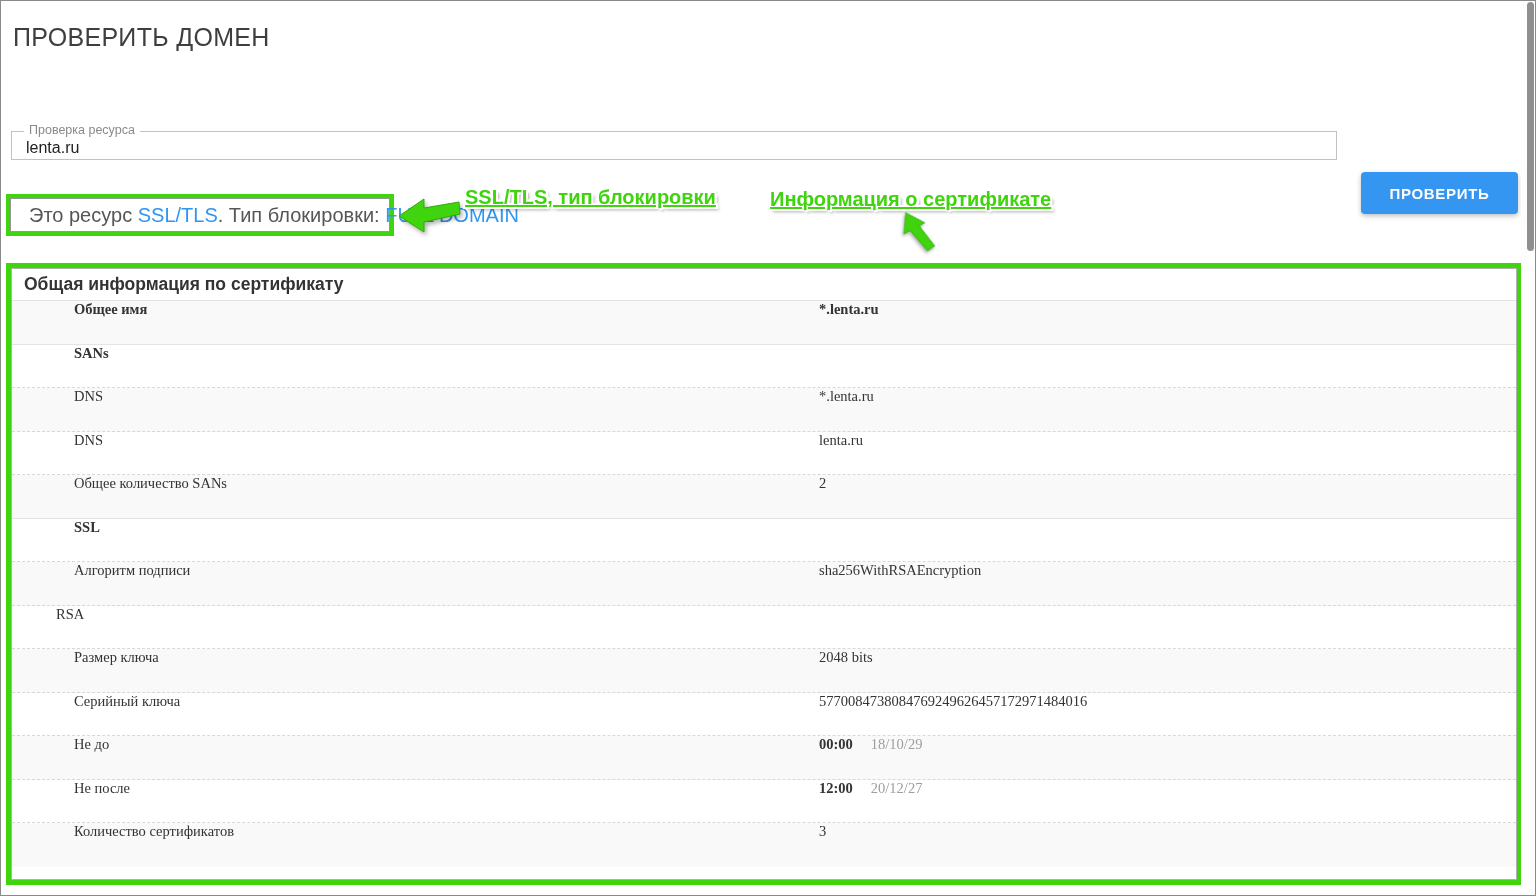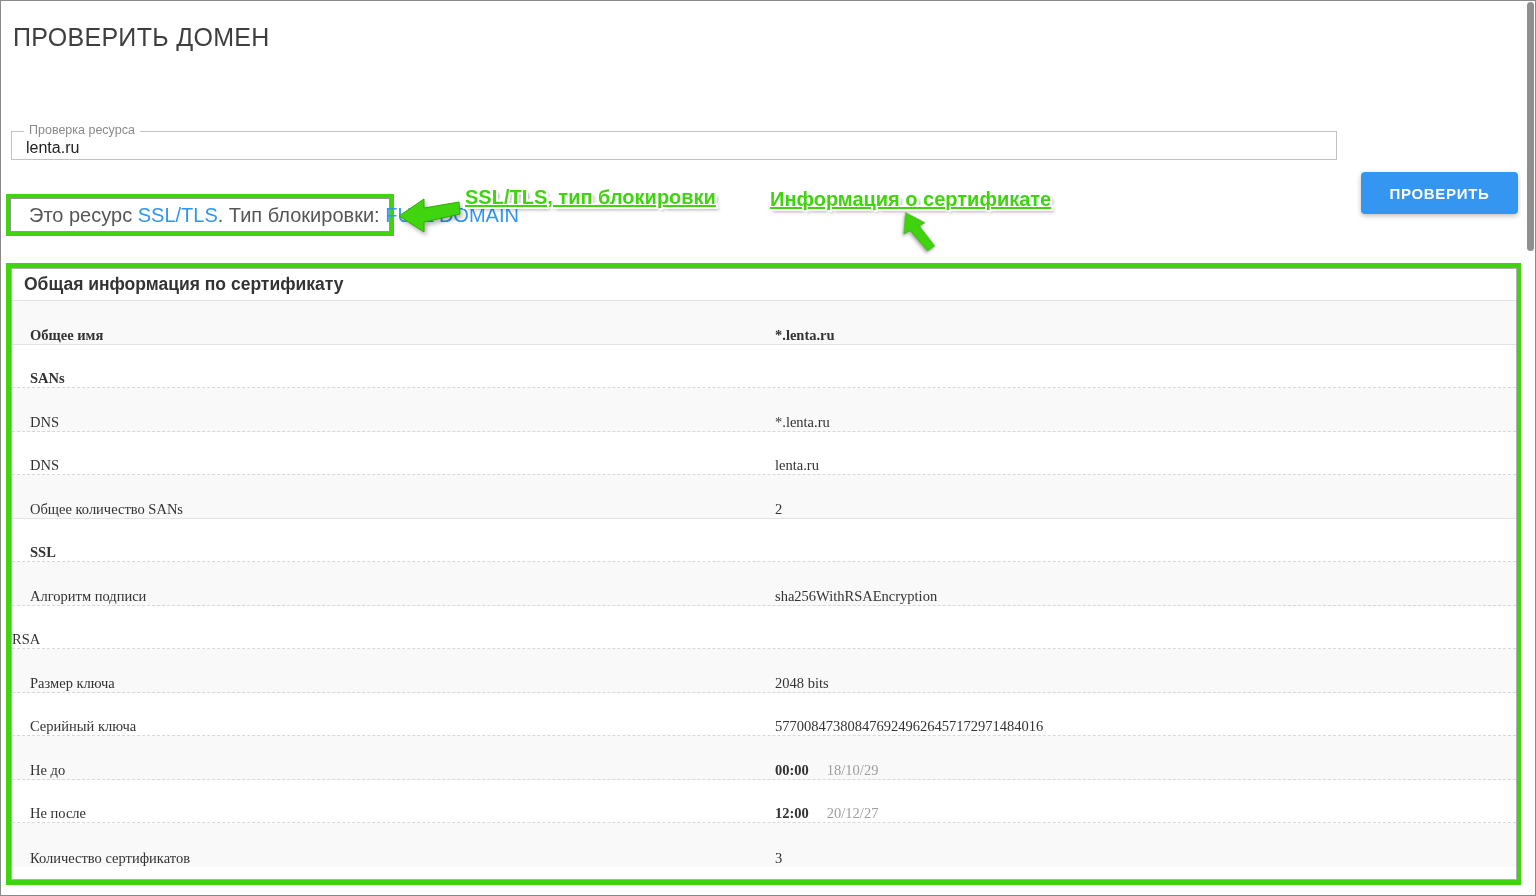--- a/index.html
+++ b/index.html
@@ -69,23 +69,23 @@
     border: 5px solid #3fd40e; background: #fff;
   }
   .table-inner { width: 100%; height: 100%; border: 1px solid #b0b0b0; background: #fff; overflow: hidden; }
   .table-header {
     height: 32px; display: flex; align-items: center; padding-left: 12px;
     font-size: 17.5px; font-weight: bold; color: #333;
     border-bottom: 1px solid #e2e2e2;
     font-family: "Liberation Sans", sans-serif;
   }
   .trow {
-    display: flex; align-items: flex-end; height: 43.5px;
+    display: flex; align-items: flex-start; height: 43.5px;
     border-bottom: 1px dashed #d8d8d8;
-    font-family: "Liberation Serif", serif; font-size: 14.5px; color: #333;
+    font-family: "Liberation Serif", serif; font-size: 14.5px; color: #333; padding-left: 44px;
   }
   .trow.odd   { background: #f9f9f9; }
   .trow.solid { border-bottom: 1px solid #e4e4e4; }
   .trow.last  { border-bottom: none; }
   .lbl { width: 763px; padding-left: 18px; }
   .val { flex: 1; }
   .b   { font-weight: bold; }
   .d   { color: #9e9e9e; margin-left: 18px; }
   .scroll-track {
     position: absolute; right: 0; top: 0; width: 14px; height: 100%;

